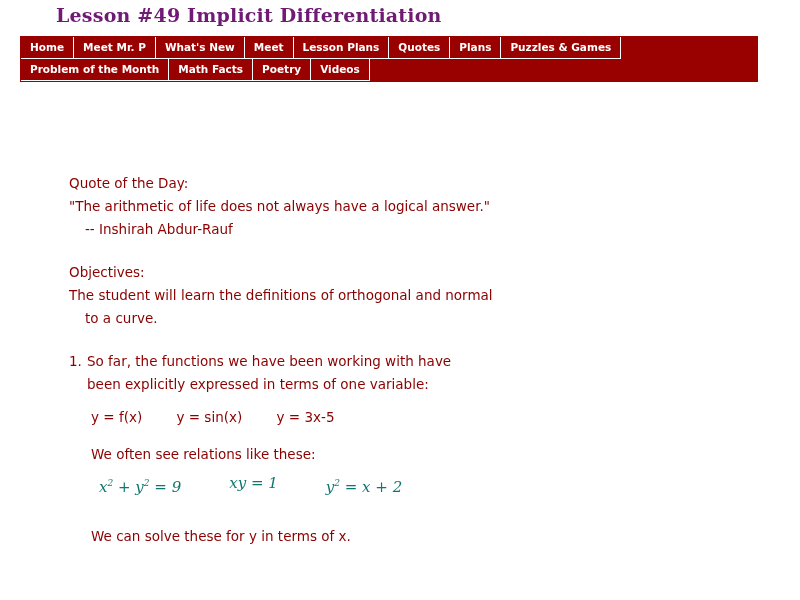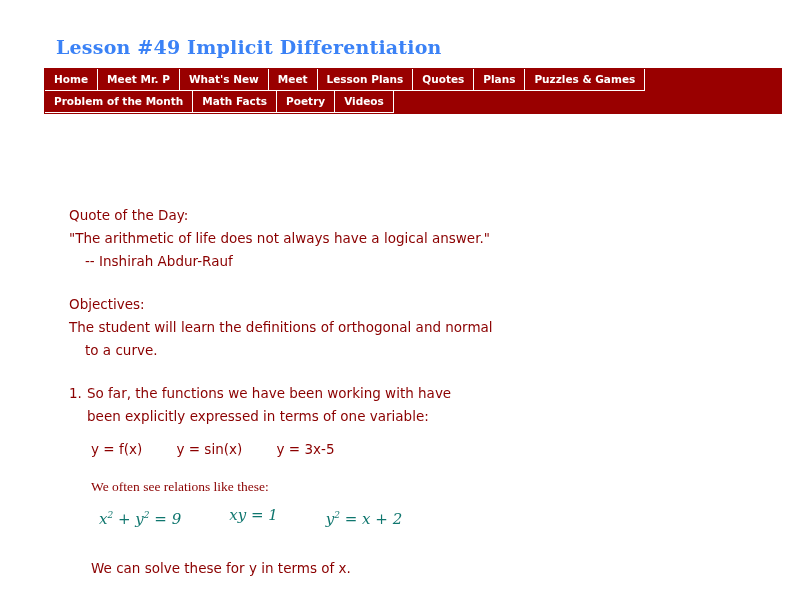--- a/index.html
+++ b/index.html
@@ -19,27 +19,27 @@
     width: 800px;
     height: 600px;
     box-sizing: border-box;
     padding: 0;
   }
   
   .title {
     font-family: "DejaVu Serif", serif;
     font-weight: bold;
     font-size: 19px;
-    color: #3b82f6;
-    padding: 36px 0 10px 56px;
+    color: #701a75;
+    padding: 4px 0 10px 56px;
     letter-spacing: 0.2px;
   }
   
   .navbar {
-    margin: 0 0 0 44px;
+    margin: 0 0 0 20px;
     width: 738px;
     background: #990000;
     border: 1px solid #990000;
     display: flex;
     flex-wrap: wrap;
     align-content: flex-start;
     box-sizing: border-box;
   }
   .nav-item {
     color: #ffffff;
@@ -84,21 +84,20 @@
     flex: 1 1 auto;
   }
   .eq-line {
     padding-left: 22px;
     margin-top: 10px;
     white-space: pre;
   }
   .relations {
     padding-left: 22px;
     margin-top: 14px;
-    font-family: Liberation Serif, serif;
   }
   .math-row {
     font-family: "DejaVu Serif", serif;
     font-style: italic;
     font-size: 15px;
     padding-left: 30px;
     margin-top: 6px;
     color: #0f766e;
     display: flex;
     gap: 48px;

